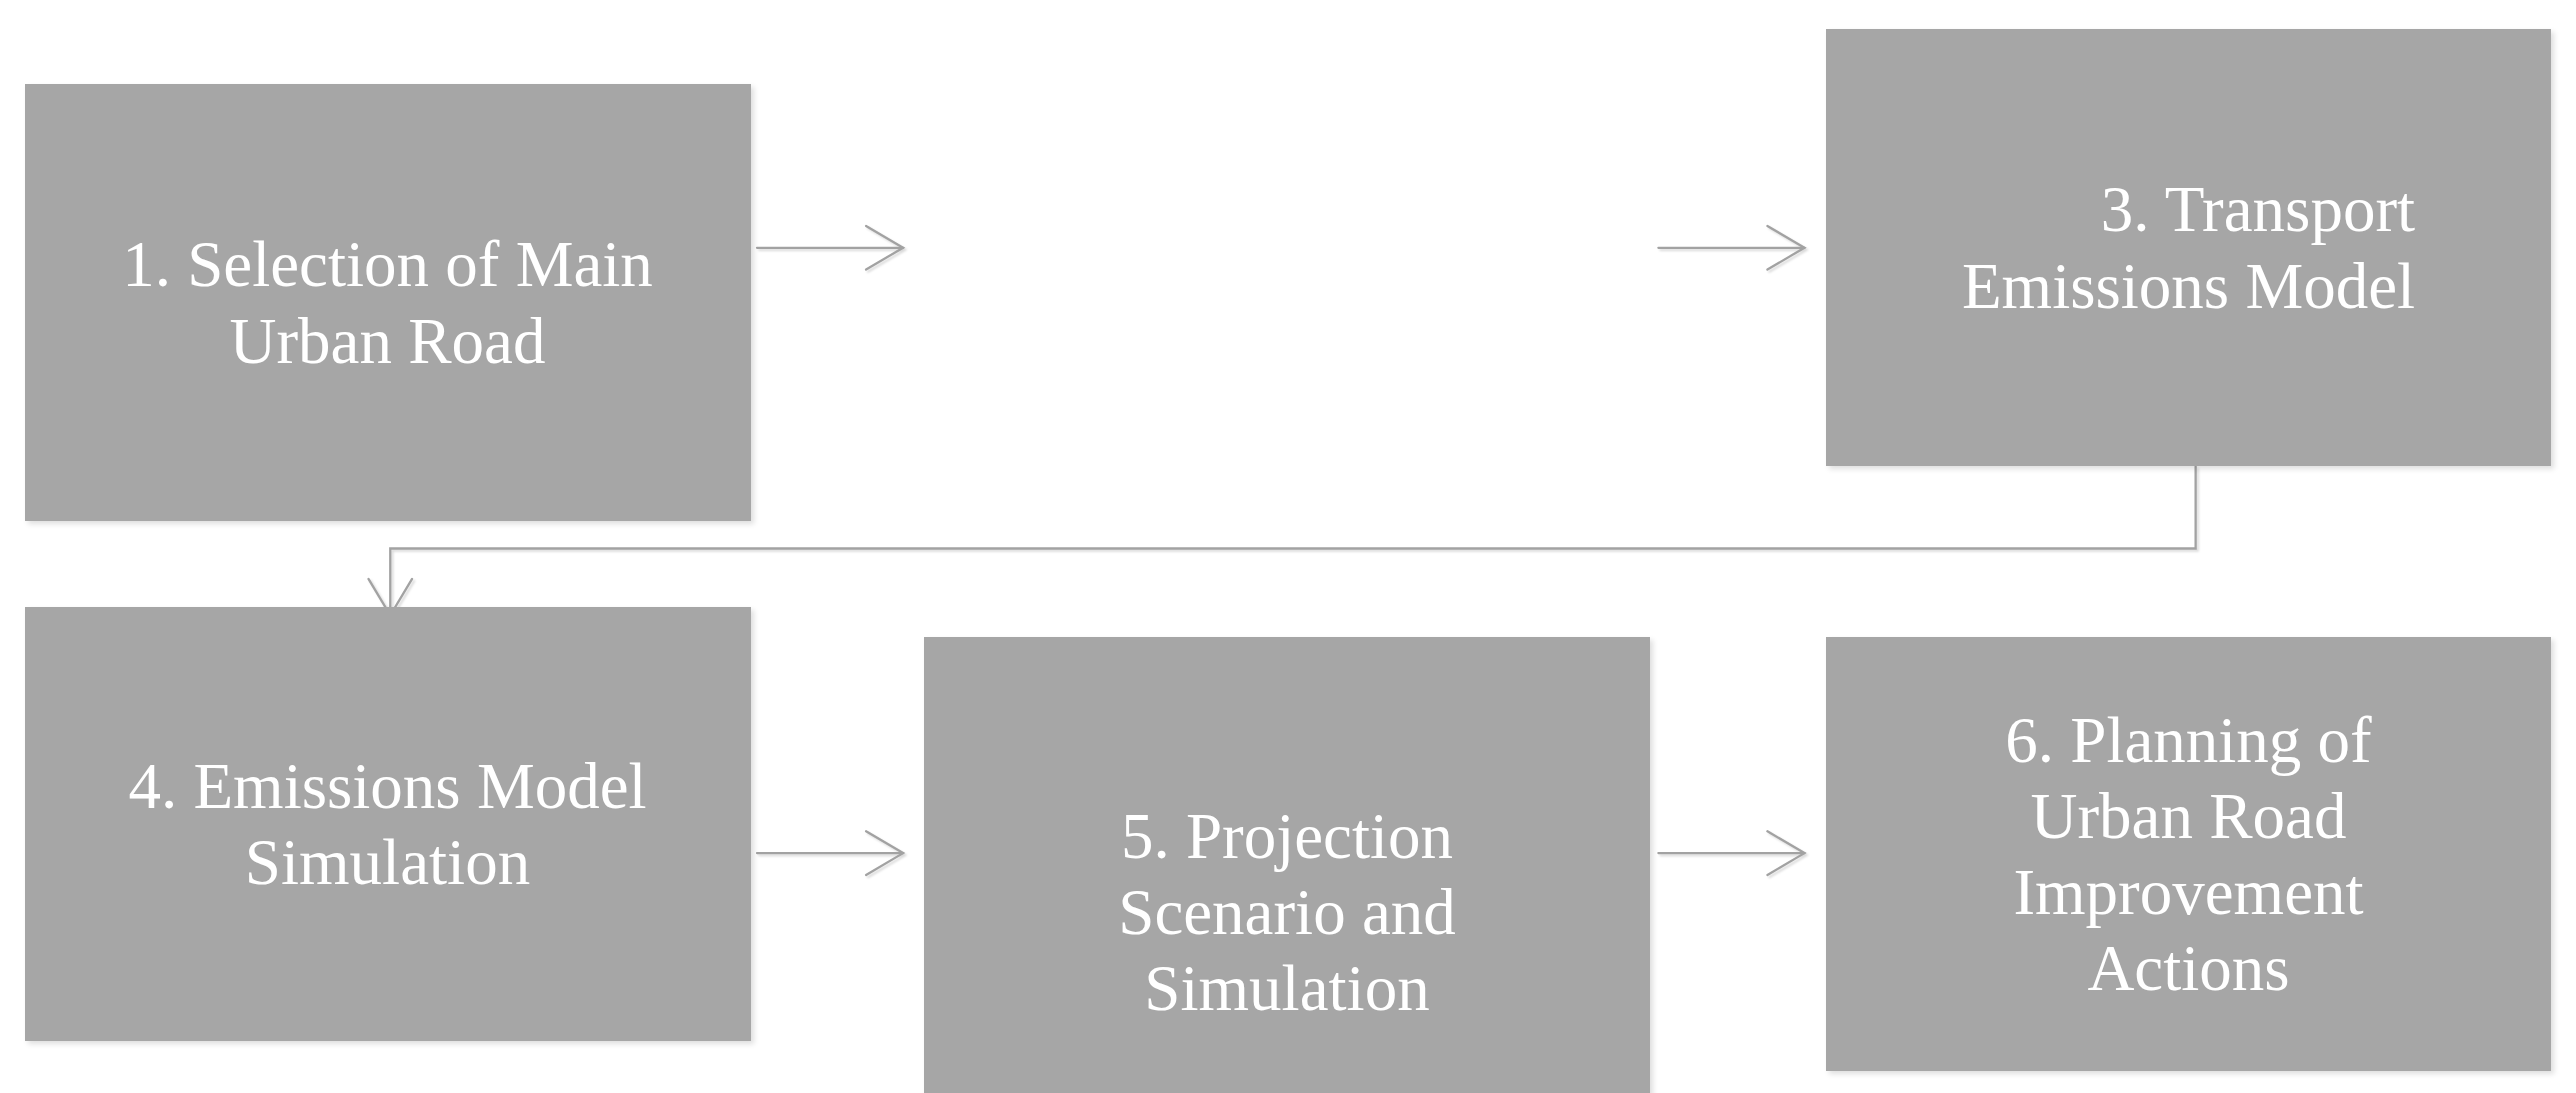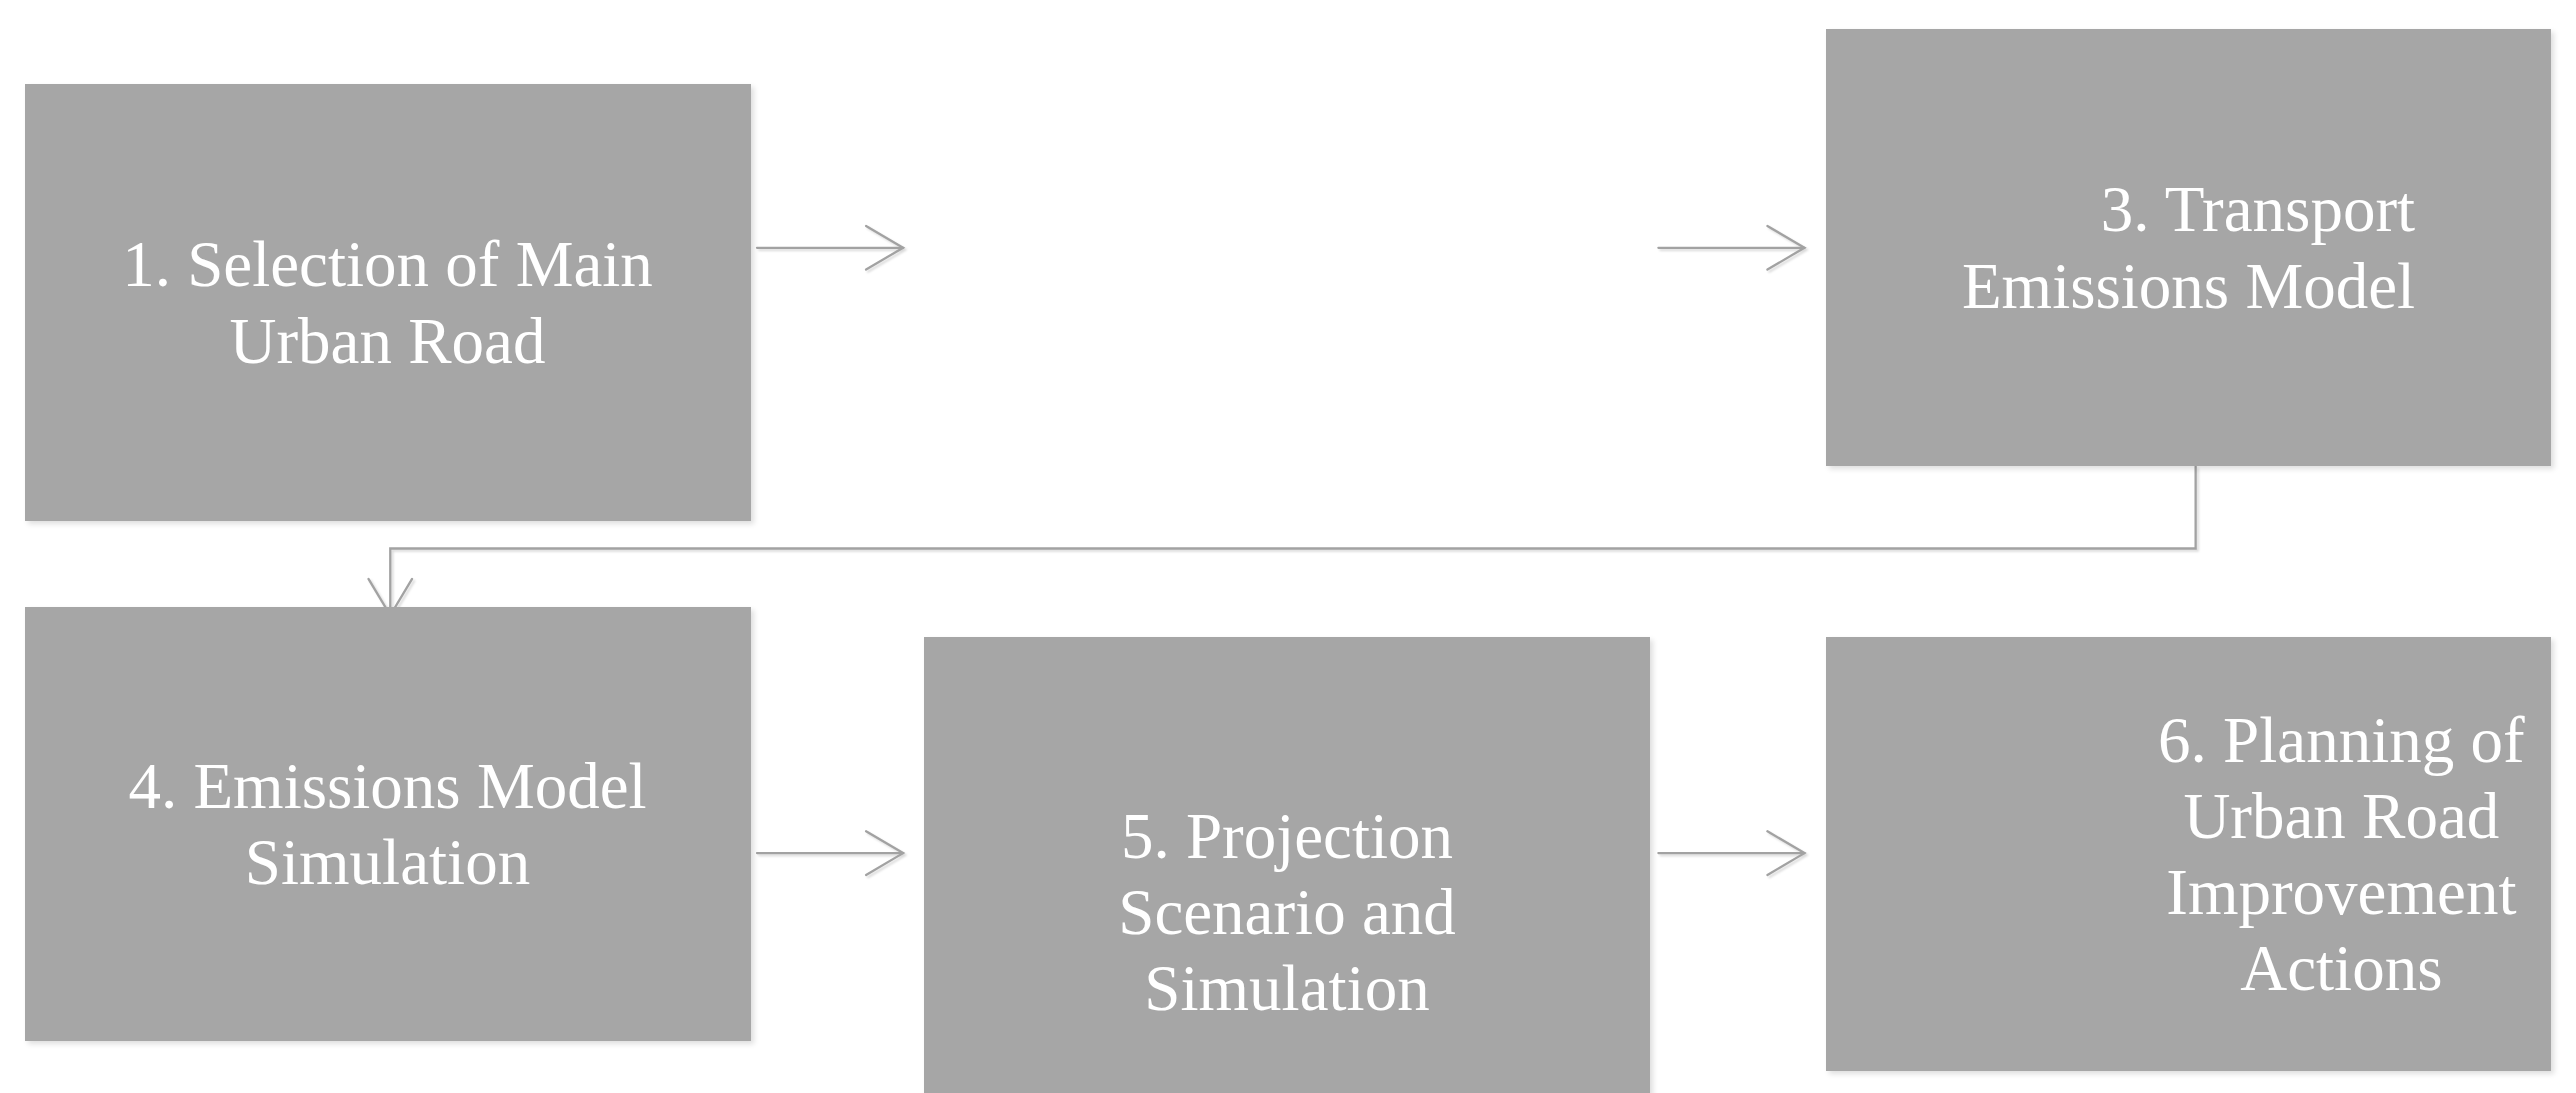--- a/index.html
+++ b/index.html
@@ -30,21 +30,21 @@
   .box span {
     white-space: pre-line;
     display: block;
     padding: 0 26.4px;
   }
   .b1 { left: 24.5px;   top: 43px;  width: 726px; height: 437px; margin-top: 41px; }
   .b2 { left: 924px; top: 29px;  width: 726px; height: 437px; }
   .b3 { left: 1826px; top: 29px;  width: 725px; height: 437px; text-align: right; }
   .b4 { left: 24.5px;   top: 607px; width: 726px; height: 434px; }
   .b5 { left: 924px; top: 637px; width: 726px; height: 550px; }
-  .b6 { left: 1826px; top: 637px; width: 725px; height: 434px; justify-content: flex-end; }
+  .b6 { left: 1826px; top: 637px; width: 725px; height: 434px; }
   svg.connectors {
     position: absolute;
     left: 0; top: 0;
     width: 2576px;
     height: 1093px;
     filter: drop-shadow(2px 2.6px 1.3px rgba(0,0,0,0.15));
     pointer-events: none;
   }
   svg.connectors line,
   svg.connectors polyline {

